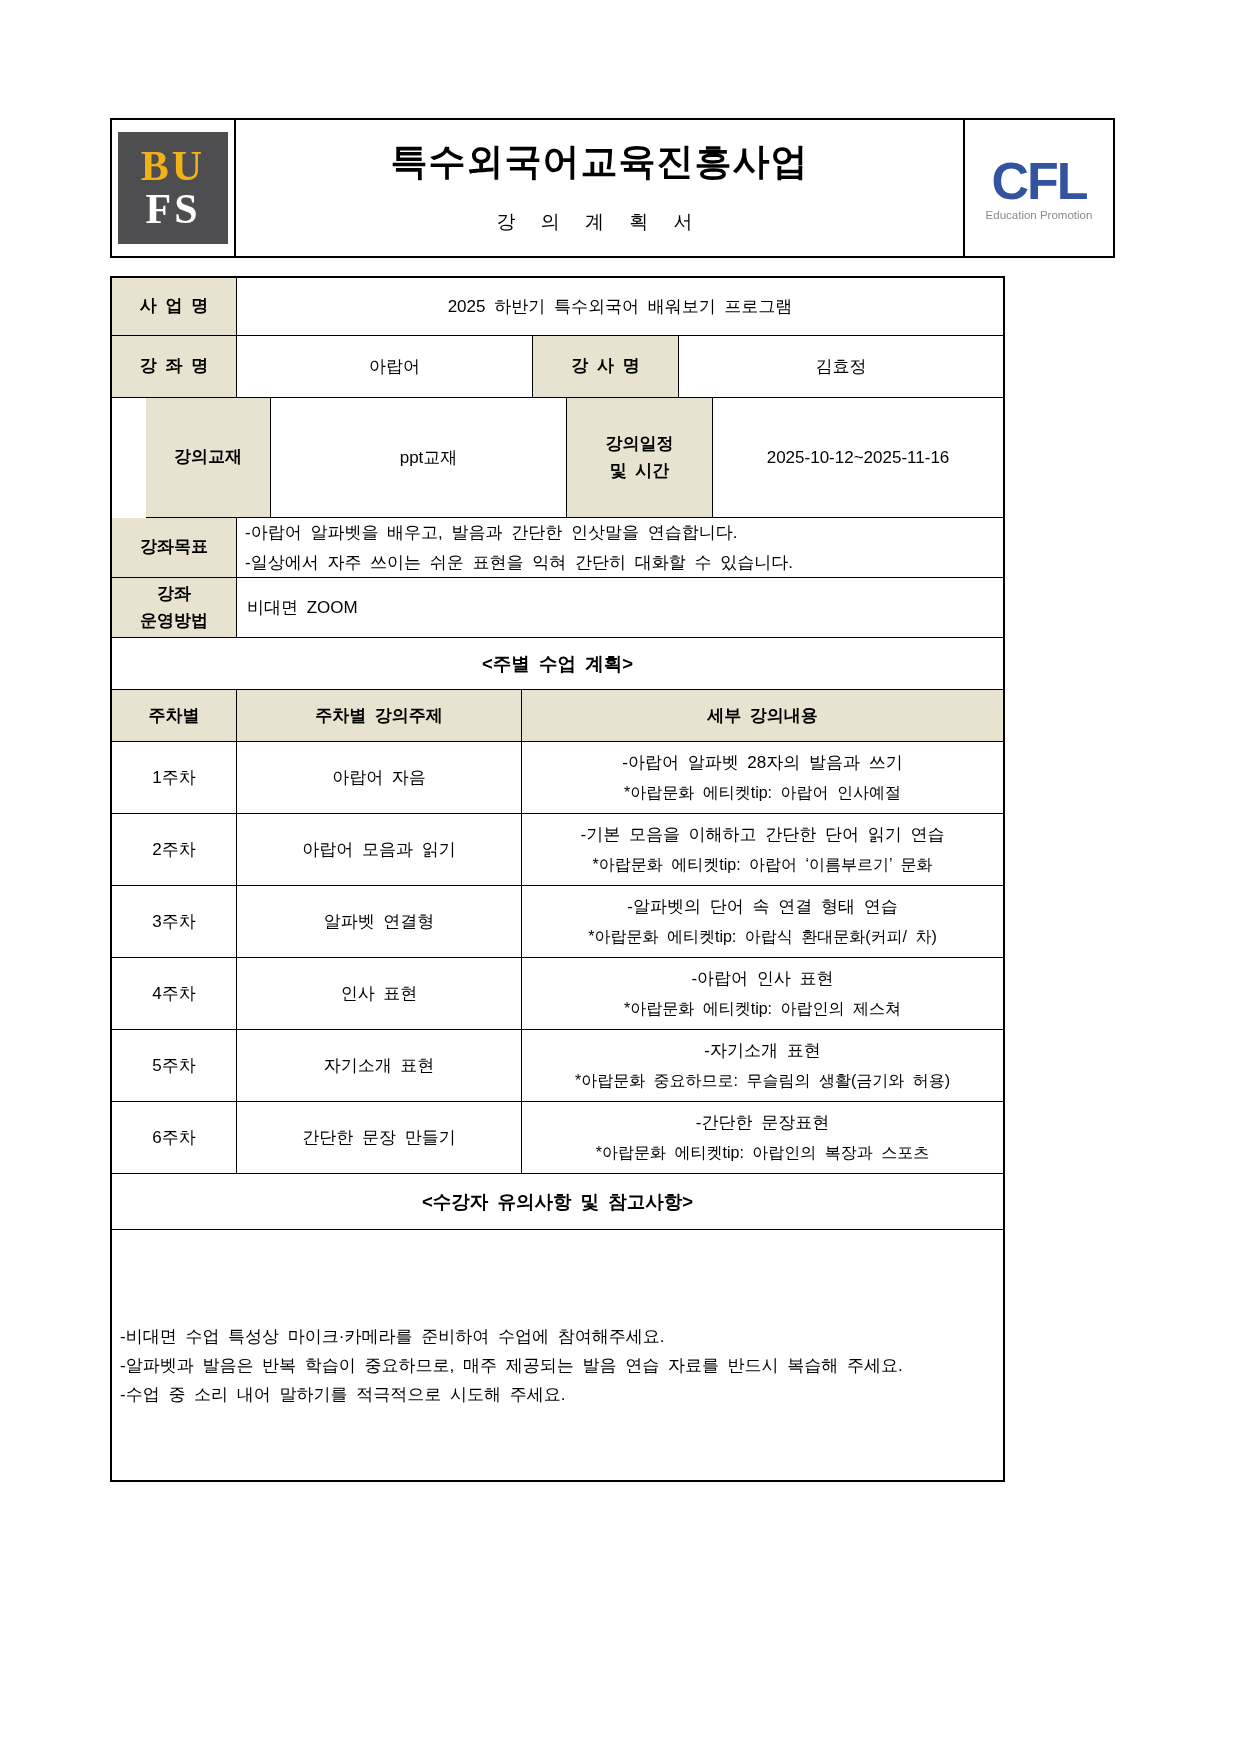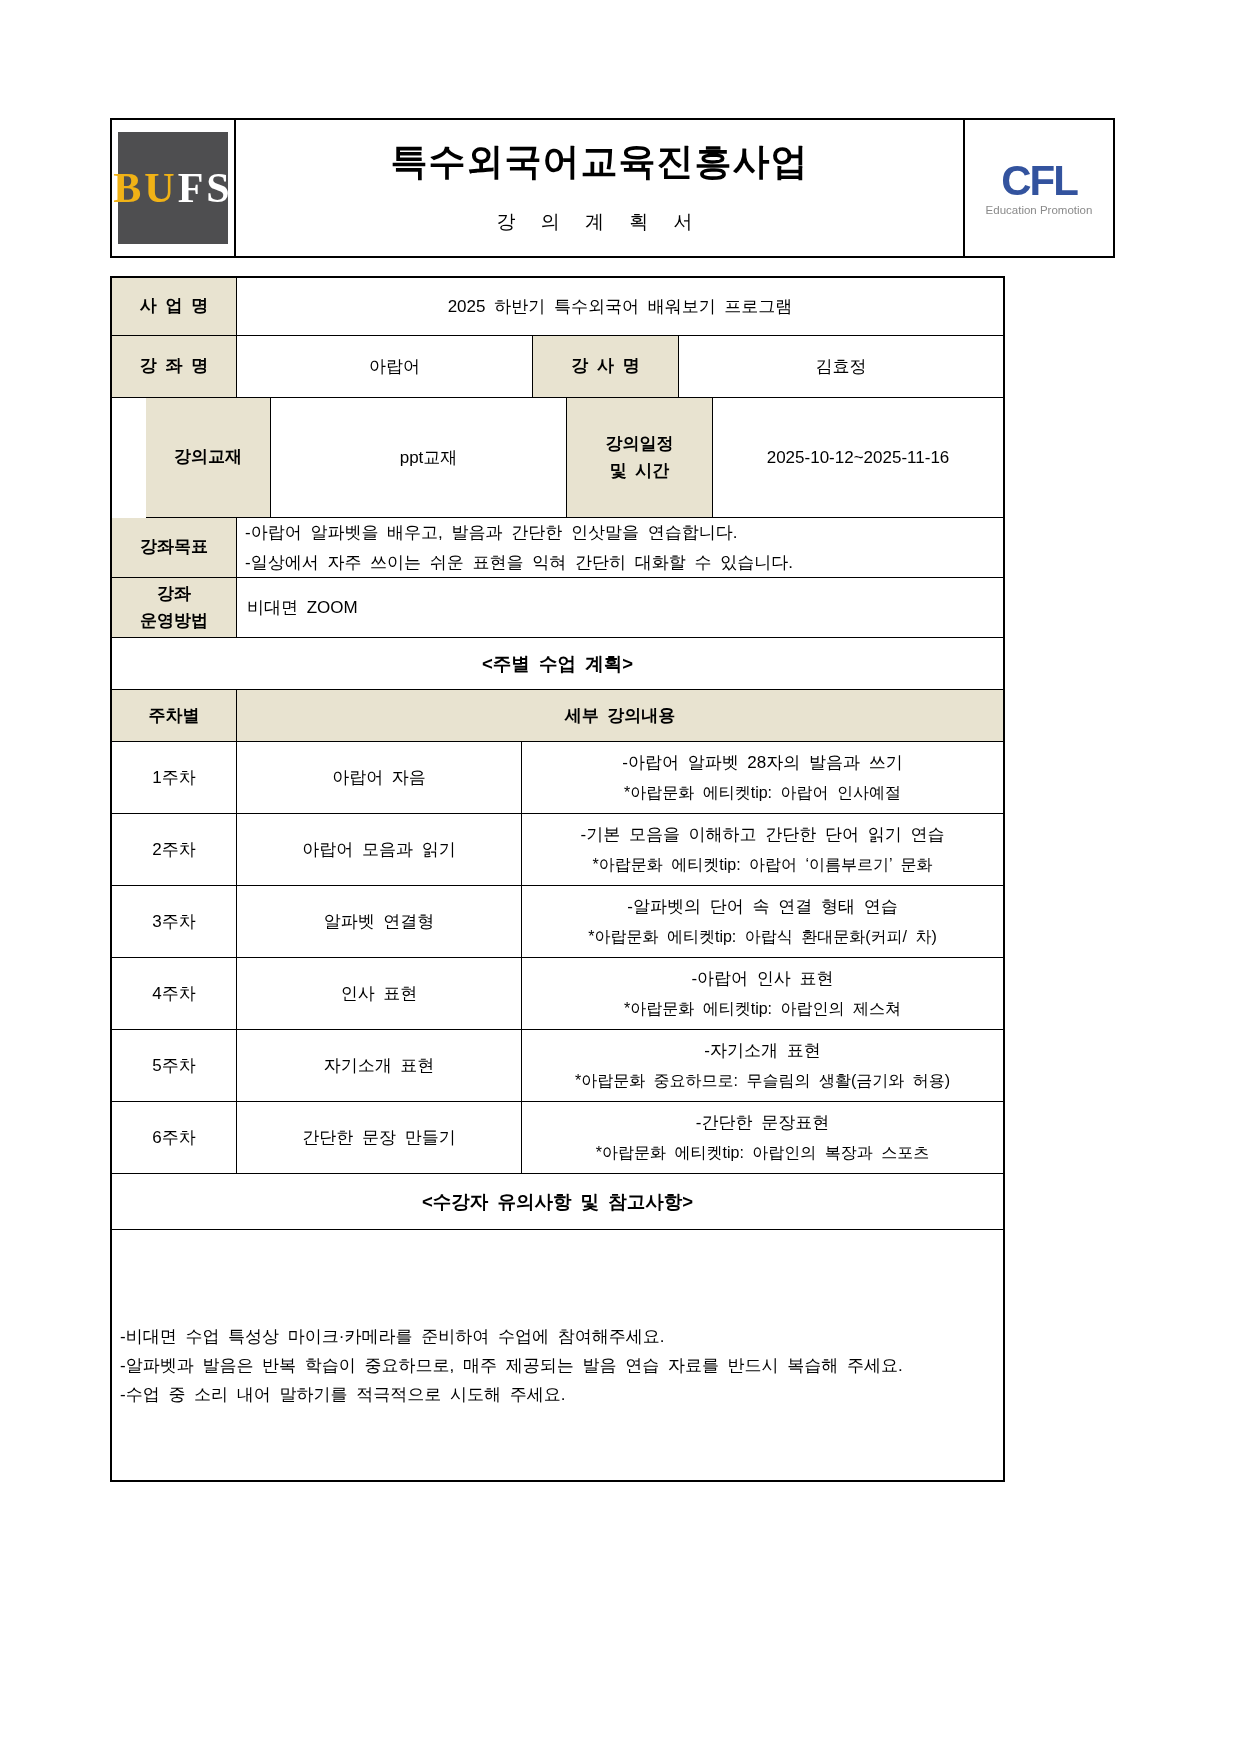--- a/index.html
+++ b/index.html
@@ -10,32 +10,32 @@
     font-family:"Liberation Sans", sans-serif;
     color:#000;
   }
   
   .header-table{
     position:absolute;left:110px;top:118px;width:1005px;height:140px;
     border:2px solid #000;display:flex;box-sizing:border-box;background:#fff;
   }
   .logo-cell{width:124px;border-right:2px solid #000;box-sizing:border-box;
     display:flex;align-items:center;justify-content:center;}
-  .bufs-box{width:110px;height:112px;background:#4e4e50;display:flex;flex-direction:row;
+  .bufs-box{width:110px;height:112px;background:#4e4e50;display:flex;flex-direction:column;
     align-items:center;justify-content:center;line-height:1.02;
     font-family:"Liberation Serif", serif;font-weight:bold;font-size:42px;letter-spacing:3px;}
   .bufs-line1{color:#f0b216;}
   .bufs-line2{color:#ffffff;}
   .title-cell{flex:1;display:flex;flex-direction:column;align-items:center;justify-content:center;
     padding:6px 0 10px 0;box-sizing:border-box;}
   .main-title{font-size:37px;font-weight:bold;letter-spacing:1px;}
   .subtitle{font-size:19px;margin-top:22px;letter-spacing:10px;}
   .cfl-cell{width:150px;border-left:2px solid #000;box-sizing:border-box;
     display:flex;flex-direction:column;align-items:center;justify-content:center;}
-  .cfl-text{color:#33539e;font-size:42px;font-weight:900;letter-spacing:-2px;line-height:1;
+  .cfl-text{color:#33539e;font-size:52px;font-weight:900;letter-spacing:-2px;line-height:1;
     font-family:"Liberation Sans", sans-serif;}
   .cfl-caption{color:#8a8a8a;font-size:11.5px;margin-top:2px;white-space:nowrap;}
 
   
   .main-table{
     position:absolute;left:110px;top:276px;width:895px;
     border:2px solid #000;box-sizing:border-box;background:#fff;
     font-size:17px;
   }
   .row{display:flex;border-bottom:1.5px solid #000;box-sizing:border-box;}
@@ -132,20 +132,21 @@
         <span>강좌</span>
         <span>운영방법</span>
       </div>
       <div class="cell w-wide left-cell">비대면 ZOOM</div>
     </div>
 
     <div class="section-row h-sec1">&lt;주별 수업 계획&gt;</div>
 
     <div class="row h-whead whead">
       <div class="cell w-week">주차별</div>
+      <div class="cell w-topic">주차별 강의주제</div>
       <div class="cell w-detail">세부 강의내용</div>
     </div>
 
     <div class="row h-week">
       <div class="cell w-week">1주차</div>
       <div class="cell w-topic">아랍어 자음</div>
       <div class="cell w-detail detail-cell">
         <span>-아랍어 알파벳 28자의 발음과 쓰기</span>
         <span class="detail-line2">*아랍문화 에티켓tip: 아랍어 인사예절</span>
       </div>

